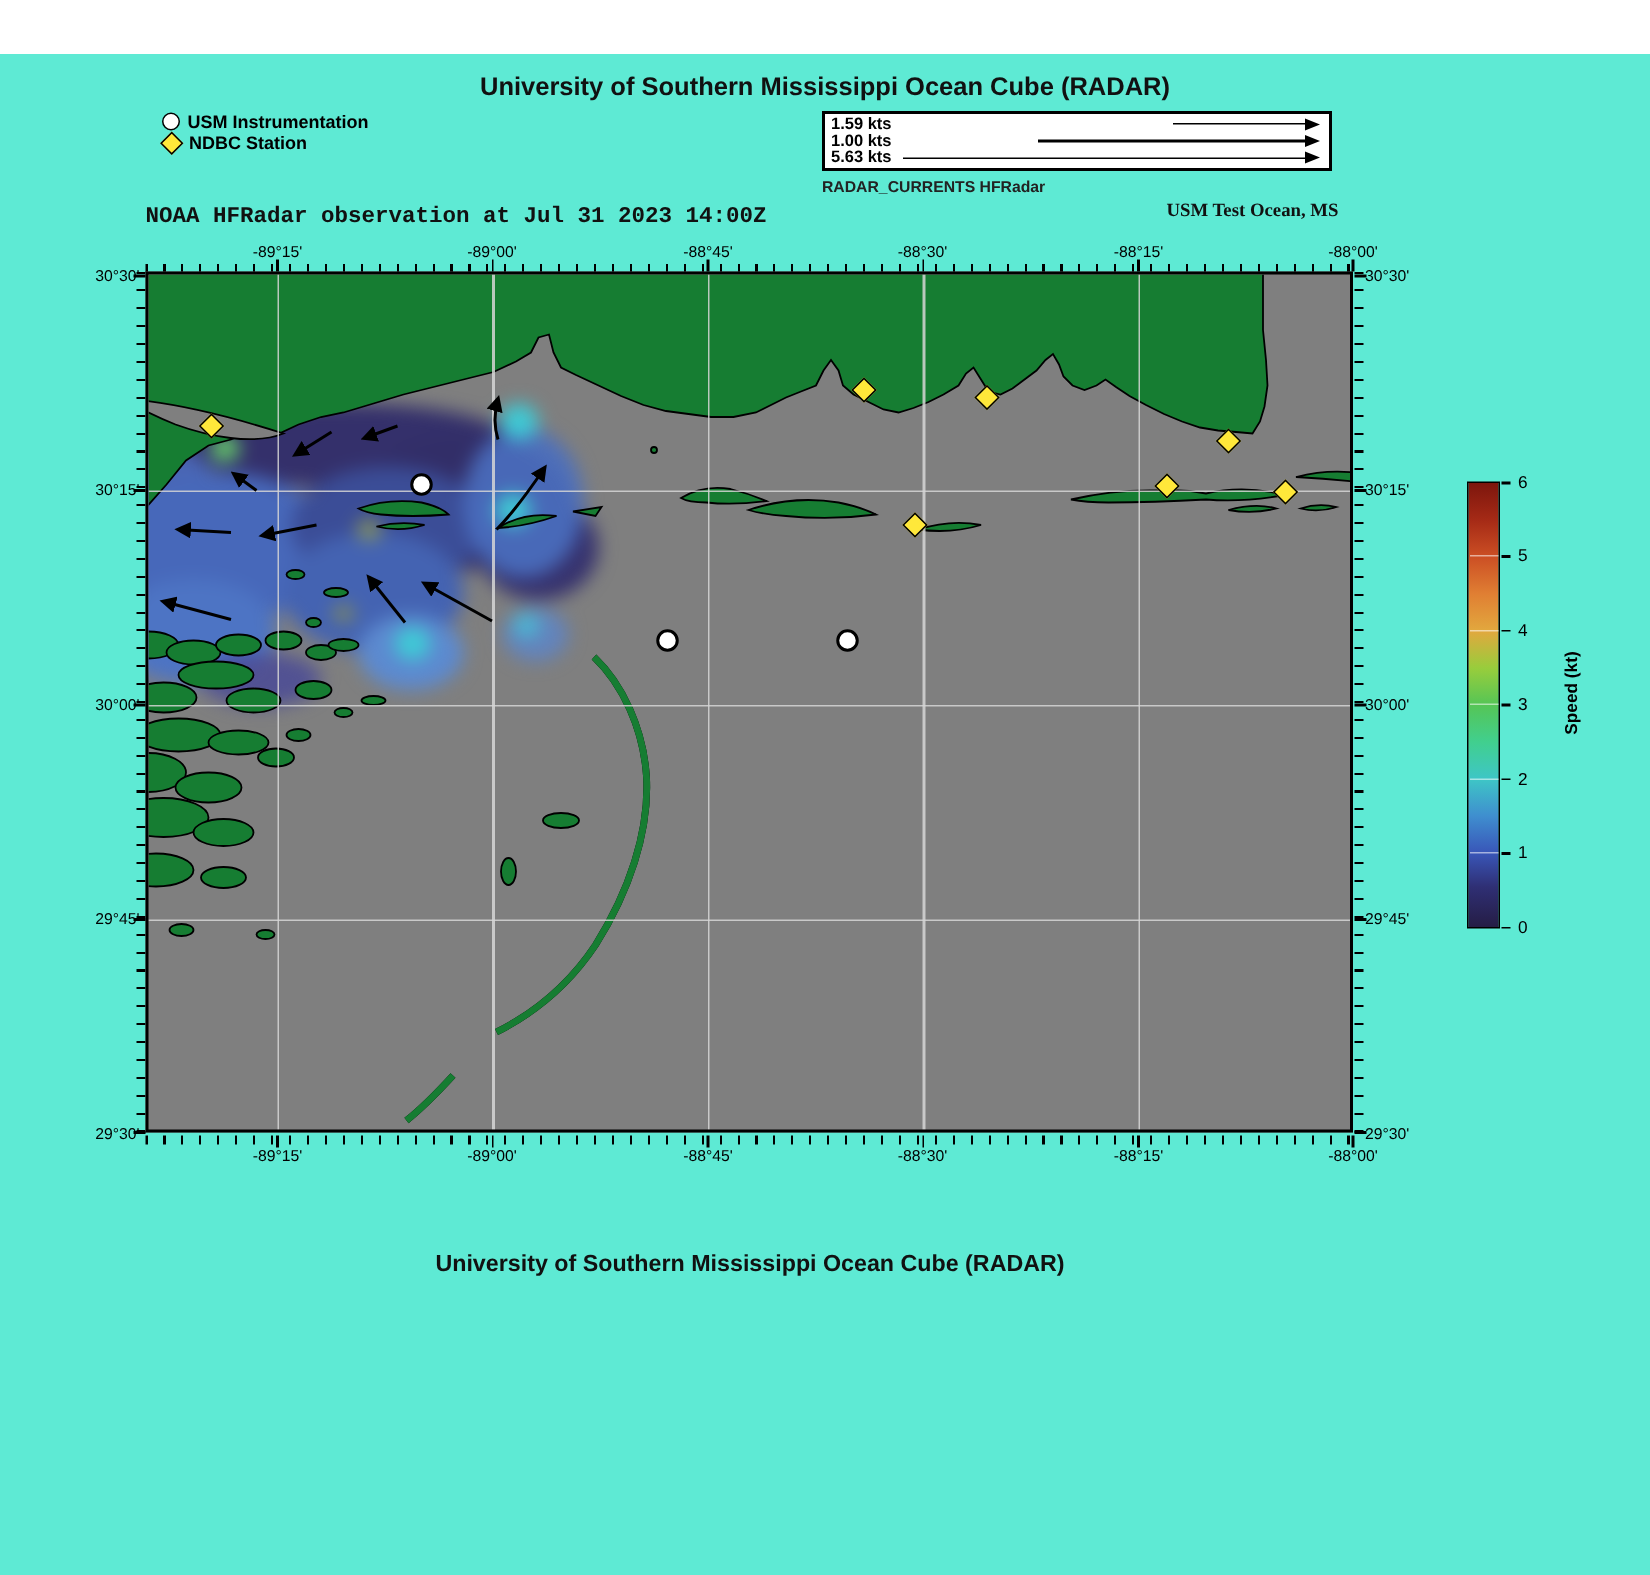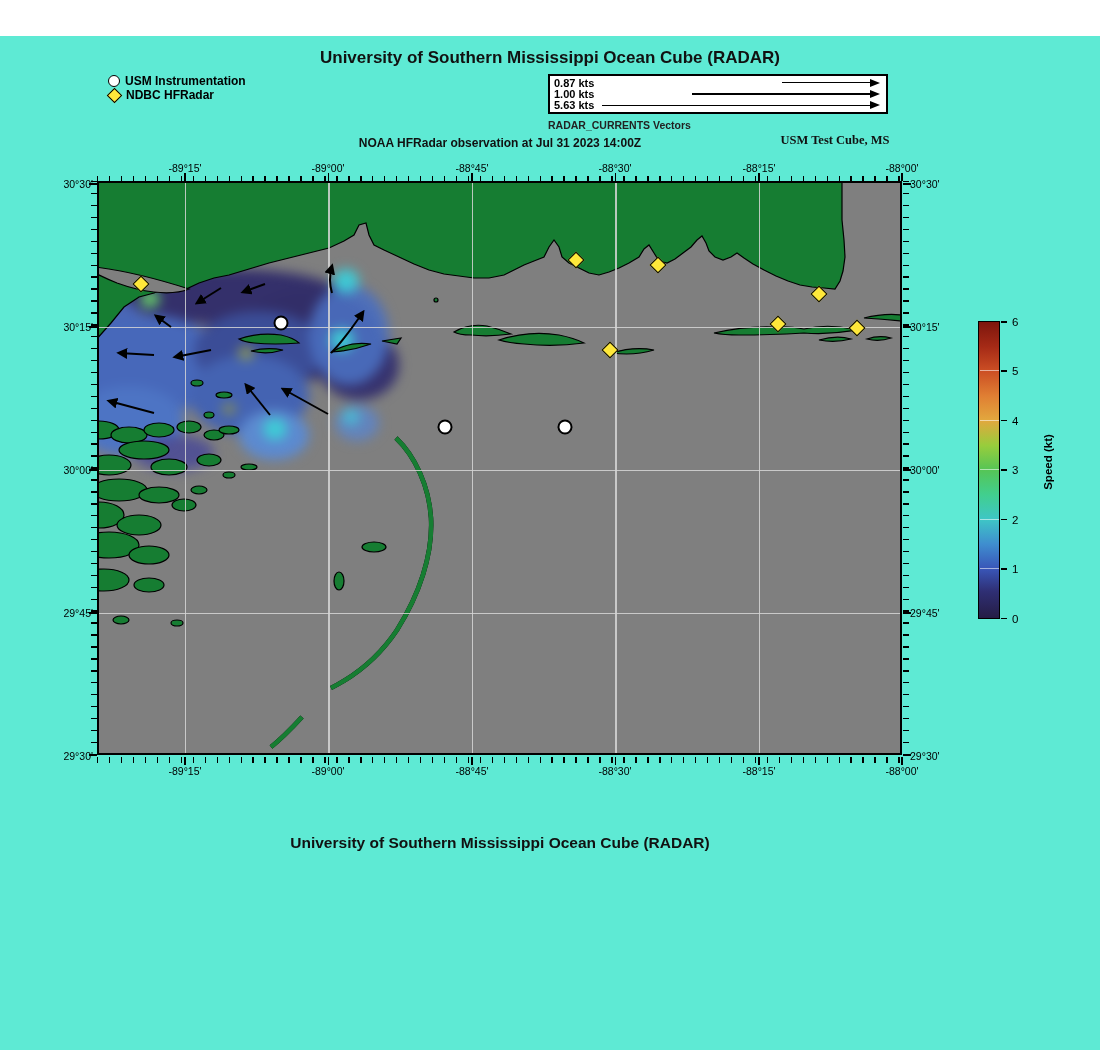--- a/index.html
+++ b/index.html
@@ -2,22 +2,22 @@
 <html style="--land: #167d32; --water: #7f7f7f; --ndbc: #ffe83a;"><head>
 <meta charset="utf-8">
 <style>
   html,body{margin:0;padding:0;background:#ffffff;}
   .page{position:relative;width:1100px;height:1050px;background:#5eead4;overflow:hidden;
         font-family:"Liberation Sans", sans-serif;margin-top:36px;}
   .abs{position:absolute;}
 
   
   .main-title{left:0;top:12px;width:1100px;text-align:center;font-size:17px;font-weight:bold;color:#111;}
-  .sub-title{left:97px;top:100px;width:806px;text-align:center;
-             font-family:Liberation Sans, sans-serif;font-size:12px;font-weight:bold;color:#111;}
+  .sub-title{left:97px;top:100px;width:806px;
+             font-family:Liberation Mono, monospace;font-size:15px;font-weight:bold;color:#111;}
   .range-label{left:730px;top:97px;width:210px;text-align:center;
              font-family:"Liberation Serif", serif;font-size:12.5px;font-weight:bold;color:#111;}
   .footer-title{left:0;top:798px;width:1000px;text-align:center;font-size:15.5px;font-weight:bold;color:#111;}
 
   
   .legend{left:108px;top:38px;}
   .legend-row{display:flex;align-items:center;height:14px;margin-bottom:0px;}
   .legend-row .txt{font-size:12px;font-weight:bold;color:#000;margin-left:5px;white-space:nowrap;}
   .lg-circle{width:10px;height:10px;border:1.8px solid #000;border-radius:50%;background:#fff;}
   .lg-diamond{width:9px;height:9px;border:1.6px solid #000;background:var(--ndbc);transform:rotate(45deg);margin:1px;}
@@ -88,51 +88,51 @@
 
   <div class="abs main-title">University of Southern Mississippi Ocean Cube (RADAR)</div>
 
   <div class="abs legend">
     <div class="legend-row">
       <span class="lg-circle"></span>
       <span class="txt">USM Instrumentation</span>
     </div>
     <div class="legend-row">
       <span class="lg-diamond"></span>
-      <span class="txt">NDBC HFRadar</span>
+      <span class="txt">NDBC Station</span>
     </div>
   </div>
 
   <div class="abs vecbox">
     <div class="vrow">
-      <span class="vl">0.87 kts</span>
+      <span class="vl">1.59 kts</span>
       <span class="vline">
           <span class="shaft" style="width:88px;"></span>
           <span class="head"></span>
         </span>
     </div>
     <div class="vrow">
       <span class="vl">1.00 kts</span>
       <span class="vline">
           <span class="shaft" style="width:178px;"></span>
           <span class="head"></span>
         </span>
     </div>
     <div class="vrow">
       <span class="vl">5.63 kts</span>
       <span class="vline">
           <span class="shaft" style="width:268px;"></span>
           <span class="head"></span>
         </span>
     </div>
   </div>
-  <div class="abs vec-caption">RADAR_CURRENTS Vectors</div>
+  <div class="abs vec-caption">RADAR_CURRENTS HFRadar</div>
 
   <div class="abs sub-title">NOAA HFRadar observation at Jul 31 2023 14:00Z</div>
-  <div class="abs range-label">USM Test Cube, MS</div>
+  <div class="abs range-label">USM Test Ocean, MS</div>
 
   <div class="tickstrip ts-top"></div>
   <div class="tickstrip ts-bottom"></div>
   <div class="tickstrip ts-left"></div>
   <div class="tickstrip ts-right"></div>
 
   <span class="axis-label ax-top" style="left:185px">-89°15'</span>
   <span class="axis-label ax-top" style="left:328px">-89°00'</span>
   <span class="axis-label ax-top" style="left:472px">-88°45'</span>
   <span class="axis-label ax-top" style="left:615px">-88°30'</span>

